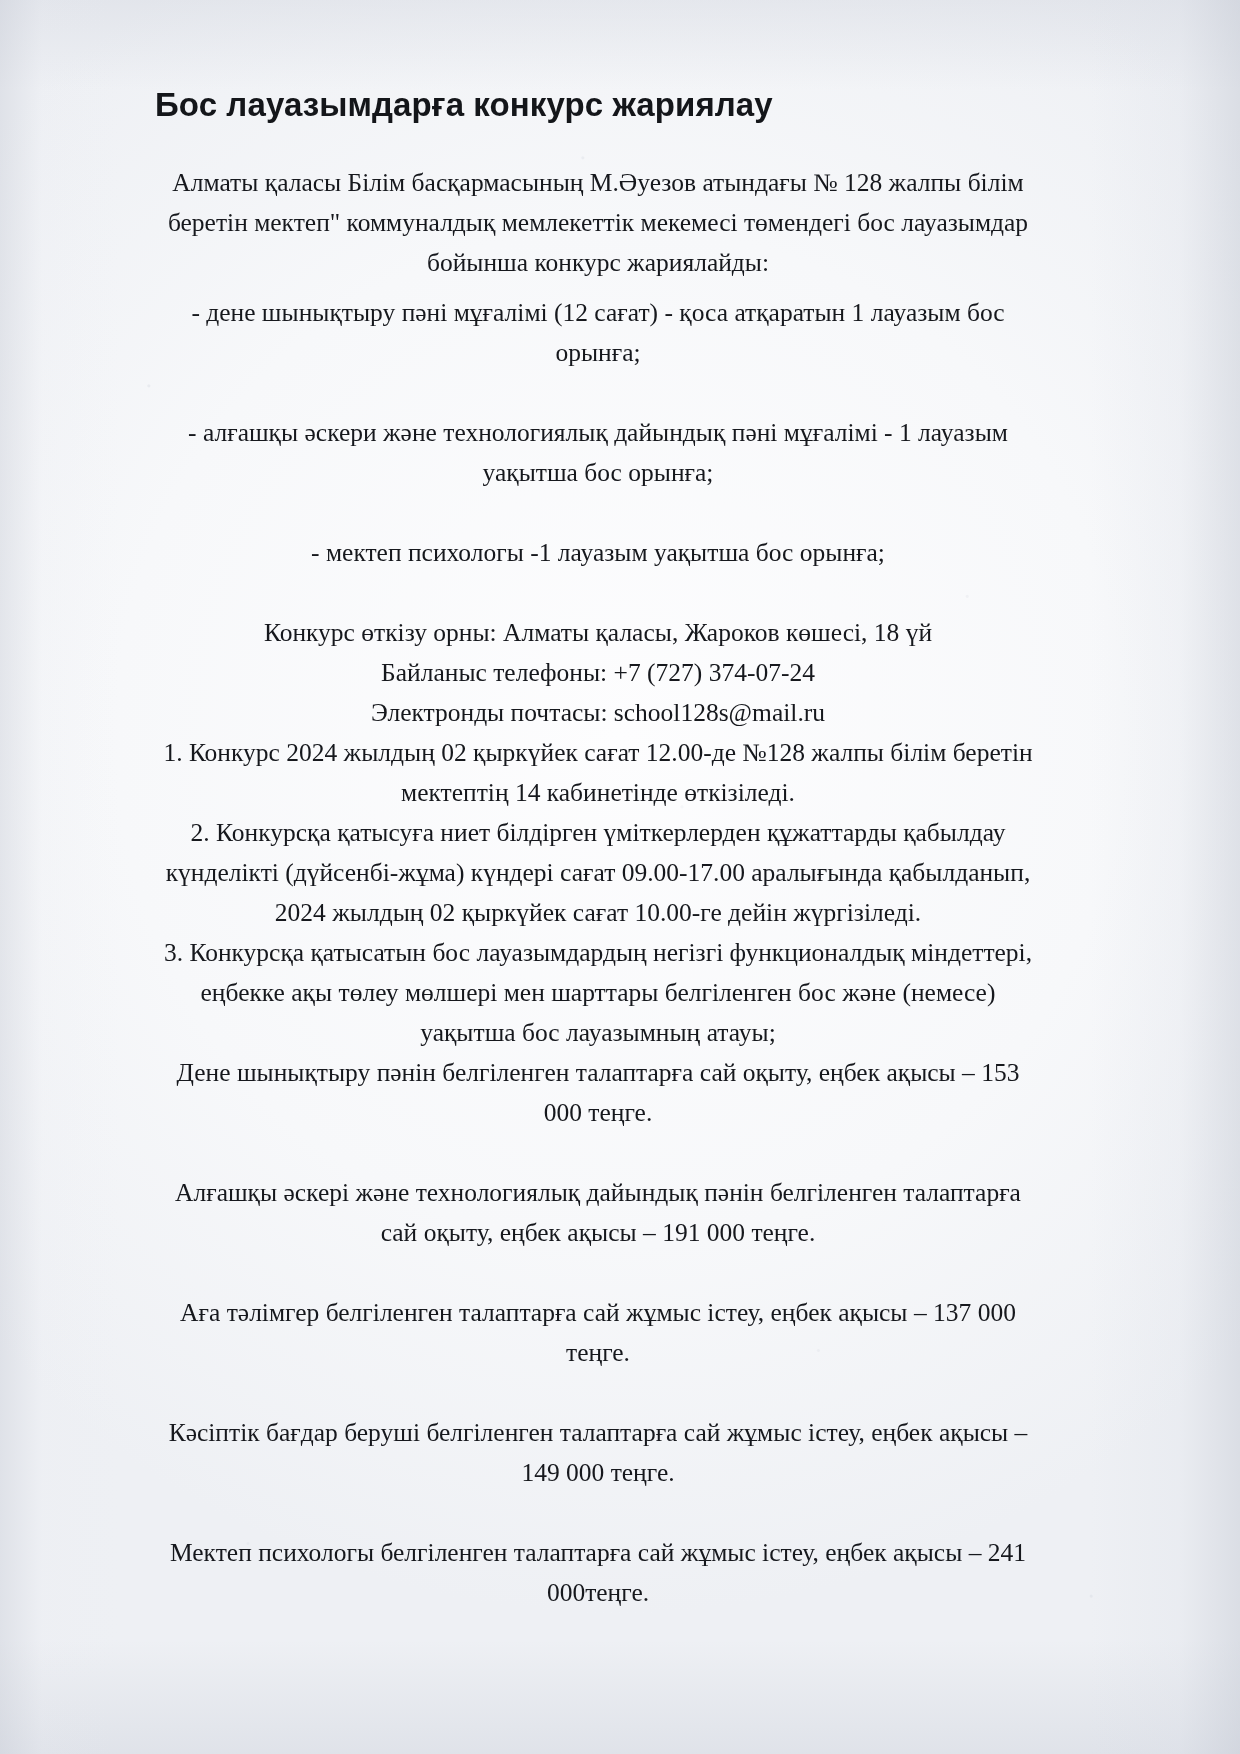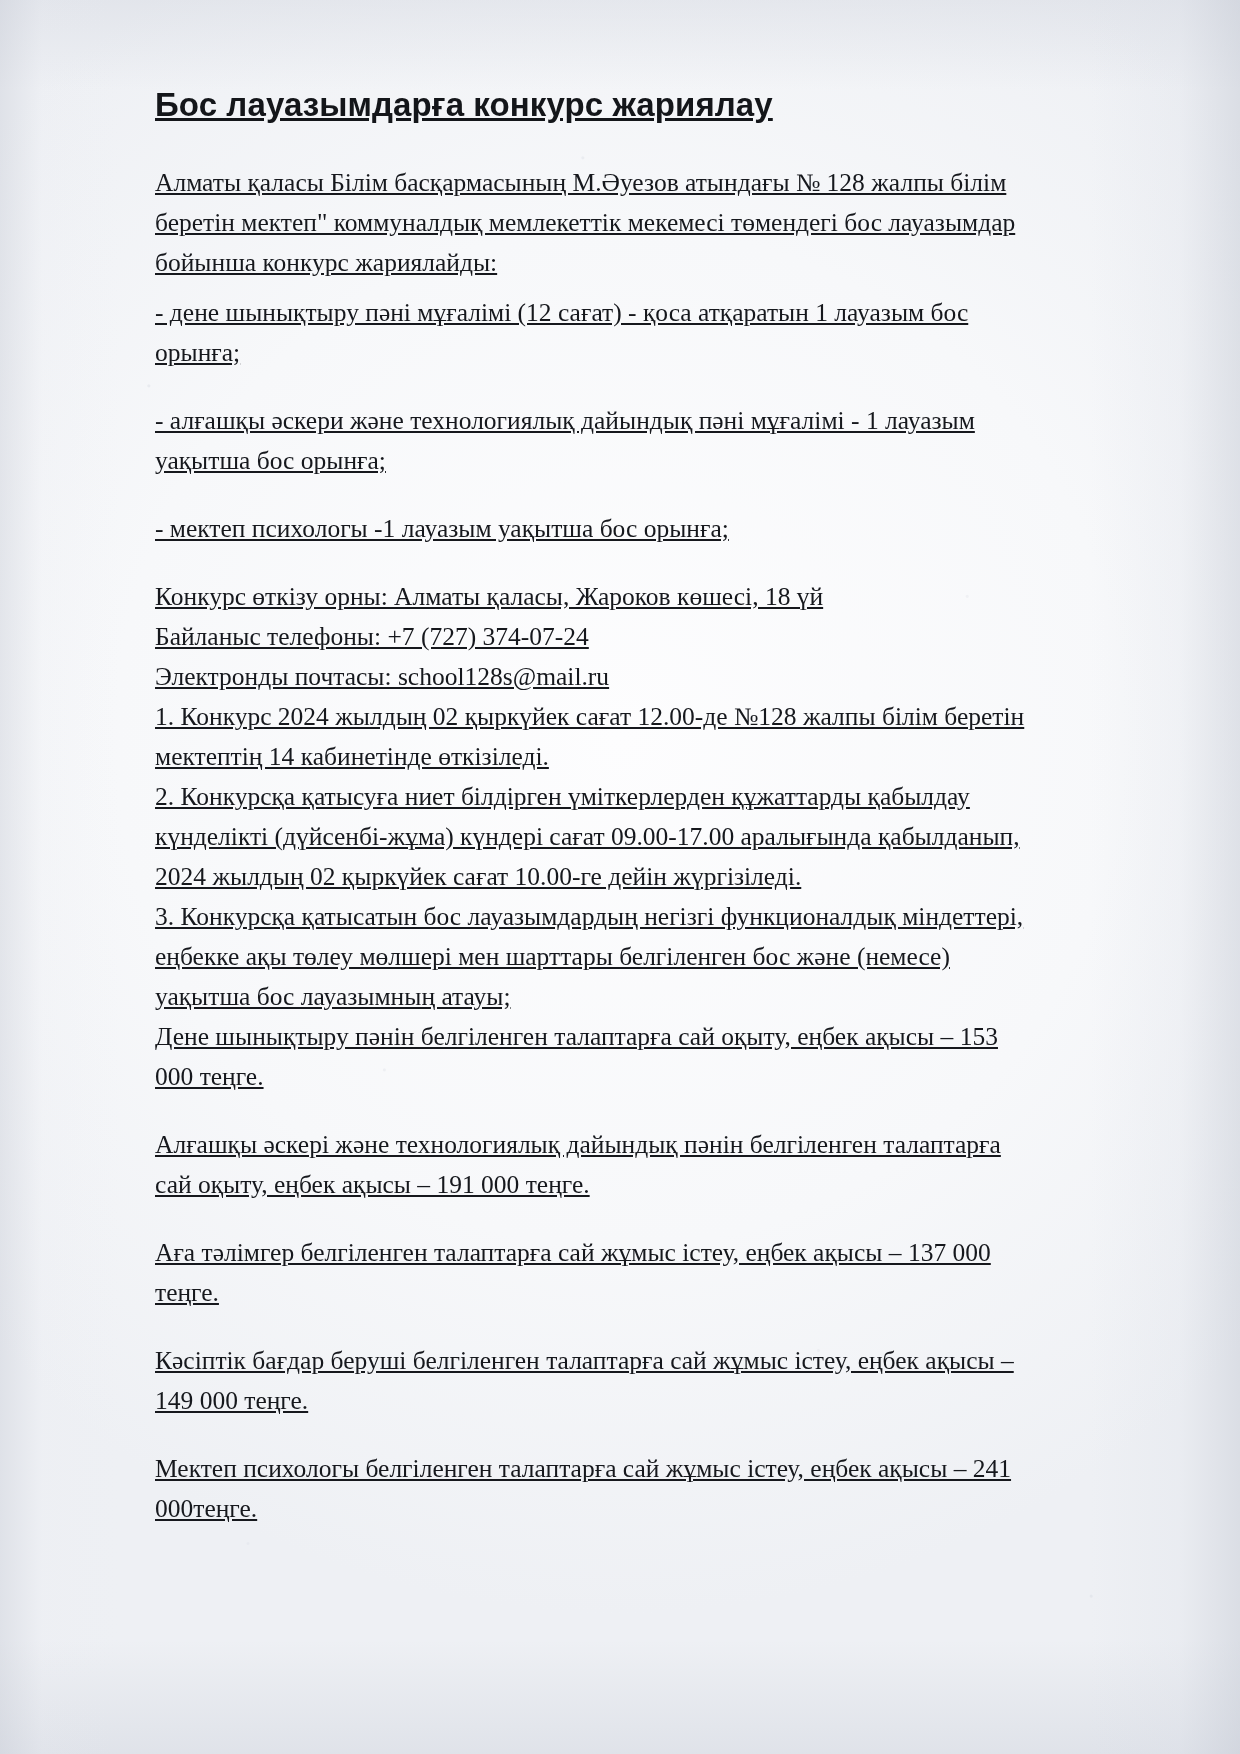--- a/index.html
+++ b/index.html
@@ -78,39 +78,39 @@
   .body-text {
     font-family: "Liberation Serif", "DejaVu Serif", serif;
     font-size: 25.5px;
     line-height: 40px;
     color: #16181d;
     text-align: left;
   }
 
   .para {
     margin: 0;
+    text-align: center;
   }
 
   
   .para.gap-before {
-    margin-top: 28px;
+    margin-top: 40px;
   }
 
   .para.gap-small {
     margin-top: 10px;
   }
 
   .email {
     font-family: "Liberation Serif", "DejaVu Serif", serif;
   }
 
   
   .body-text, .doc-title {
     text-rendering: optimizeLegibility;
-    text-decoration: underline;
   }
 </style>
 </head>
 <body>
 
 <div class="page">
   <div class="scan-shade"></div>
   <div class="scan-noise"></div>
 
   <div class="content">

